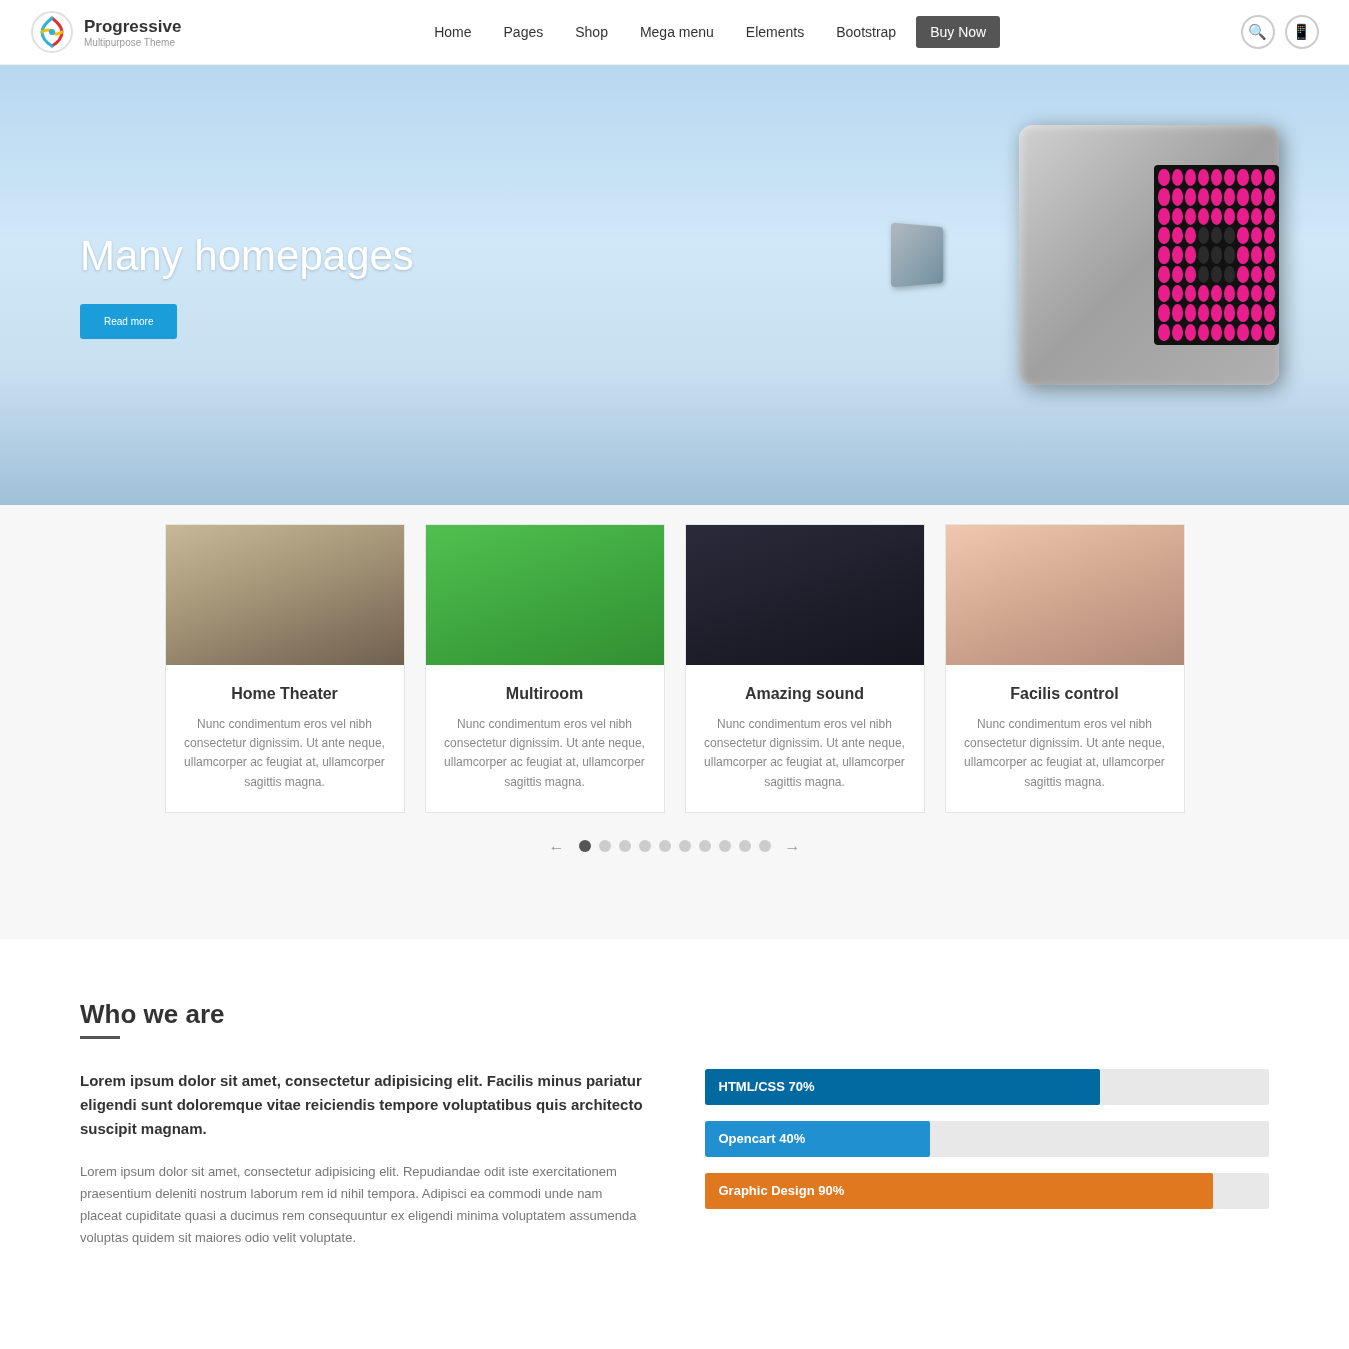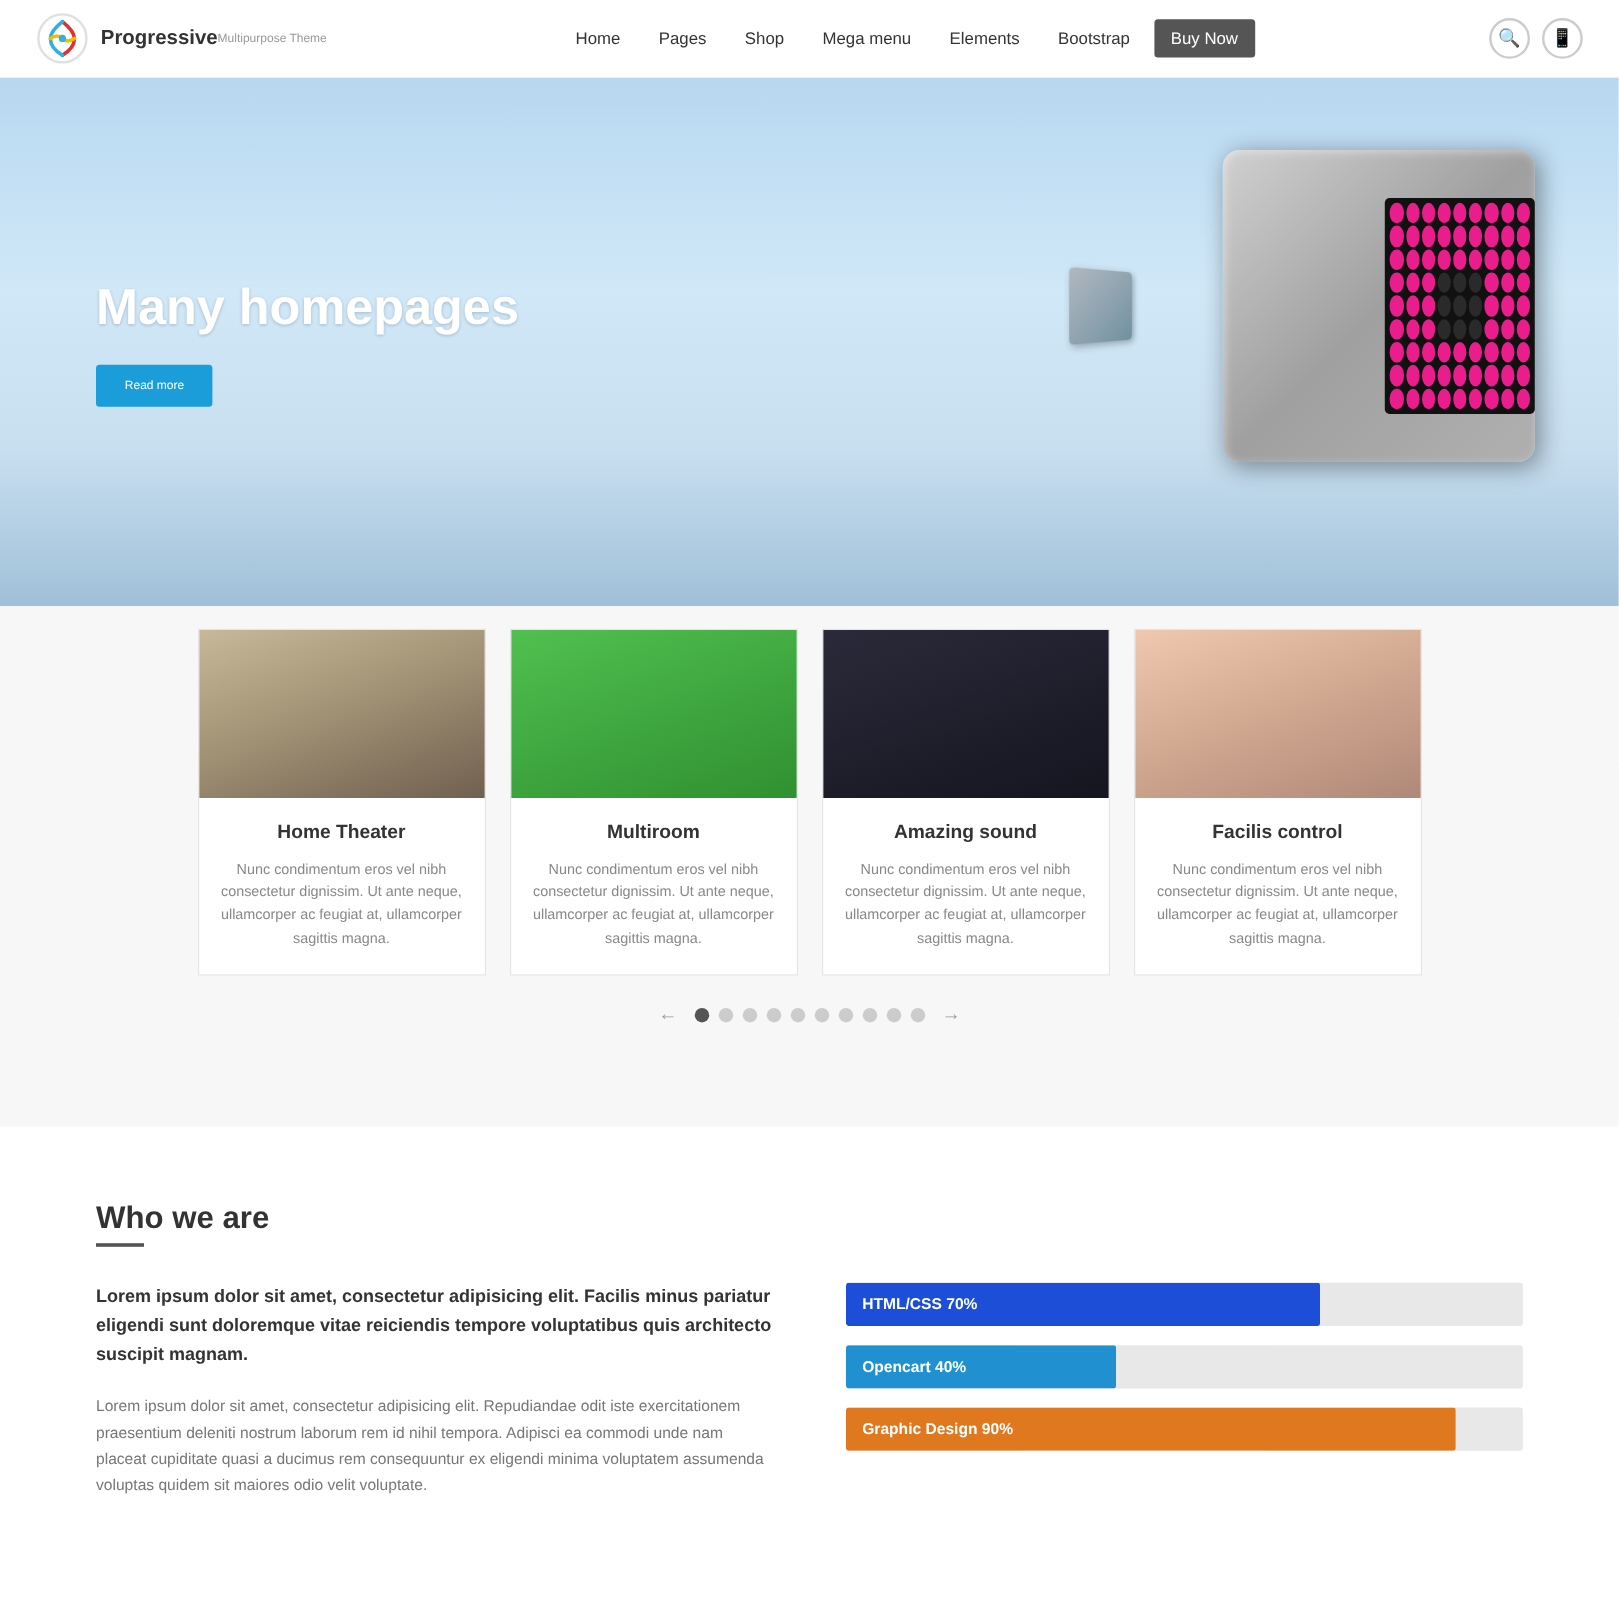--- a/index.html
+++ b/index.html
@@ -15,21 +15,21 @@
       border-bottom: 1px solid #eee;
       position: relative;
       z-index: 100;
     }
     .logo-area {
       display: flex;
       align-items: center;
       gap: 10px;
     }
     .logo-svg { width: 44px; height: 44px; }
-    .logo-text-group { display: flex; flex-direction: row; align-items: center; }
+    .logo-text-group { display: flex; flex-direction: column; }
     .logo-title { font-size: 17px; font-weight: bold; color: #333; }
     .logo-subtitle { font-size: 10px; color: #999; }
     nav { display: flex; align-items: center; gap: 8px; }
     nav a {
       text-decoration: none;
       color: #333;
       font-size: 14px;
       padding: 8px 12px;
       border-radius: 3px;
     }
@@ -57,21 +57,21 @@
       min-height: 440px;
       display: flex;
       align-items: center;
       overflow: hidden;
     }
     .hero-content {
       padding: 60px 80px;
       max-width: 520px;
       z-index: 10;
     }
-    .hero-title { font-size: 42px; font-weight: bold; color: #fff; margin-bottom: 24px; text-shadow: 0 1px 3px rgba(0,0,0,0.2); }
+    .hero-title { font-size: 42px; font-weight: normal; color: #fff; margin-bottom: 24px; text-shadow: 0 1px 3px rgba(0,0,0,0.2); }
     .hero-text { font-size: 14px; color: #fff; line-height: 1.7; margin-bottom: 30px; text-shadow: 0 1px 2px rgba(0,0,0,0.2); }
     .btn-readmore {
       background: #1a9dd9;
       color: #fff;
       border: none;
       padding: 12px 24px;
       font-size: 10px;
       cursor: pointer;
       border-radius: 3px;
       text-decoration: none;
@@ -233,21 +233,21 @@
       height: 100%;
       display: flex;
       align-items: center;
       padding-left: 14px;
       font-size: 13px;
       color: #fff;
       font-weight: bold;
       border-radius: 2px;
     }
     .bar-teal { background: #1ab8d0; }
-    .bar-olive { background: #1d4ed8; }
+    .bar-olive { background: #0369a1; }
     .bar-blue { background: #2090d0; }
     .bar-orange { background: #e07820; }
   </style>
 </head>
 <body>
 
 <header class="header">
   <div class="logo-area">
     <svg class="logo-svg" viewBox="0 0 44 44">
       <circle cx="22" cy="22" r="20" fill="none" stroke="#e0e0e0" stroke-width="2"></circle>

